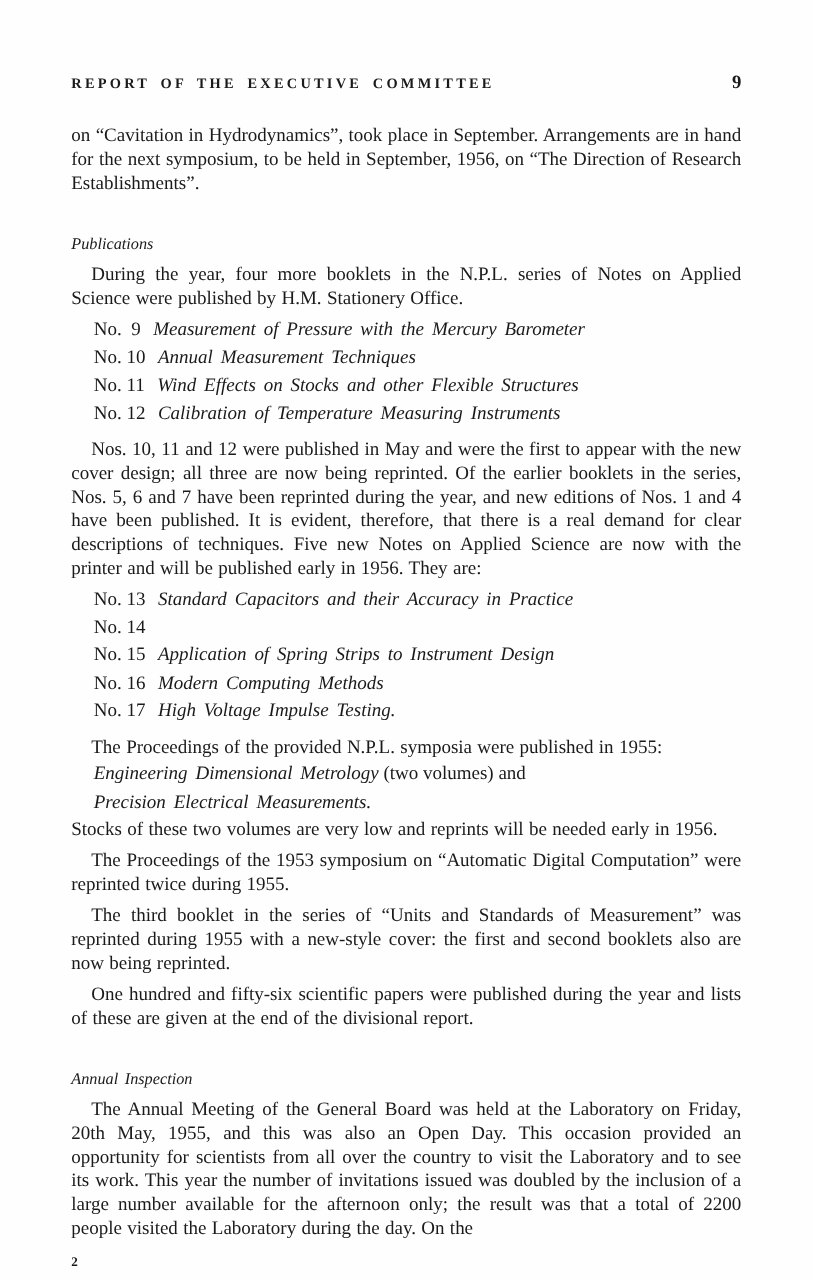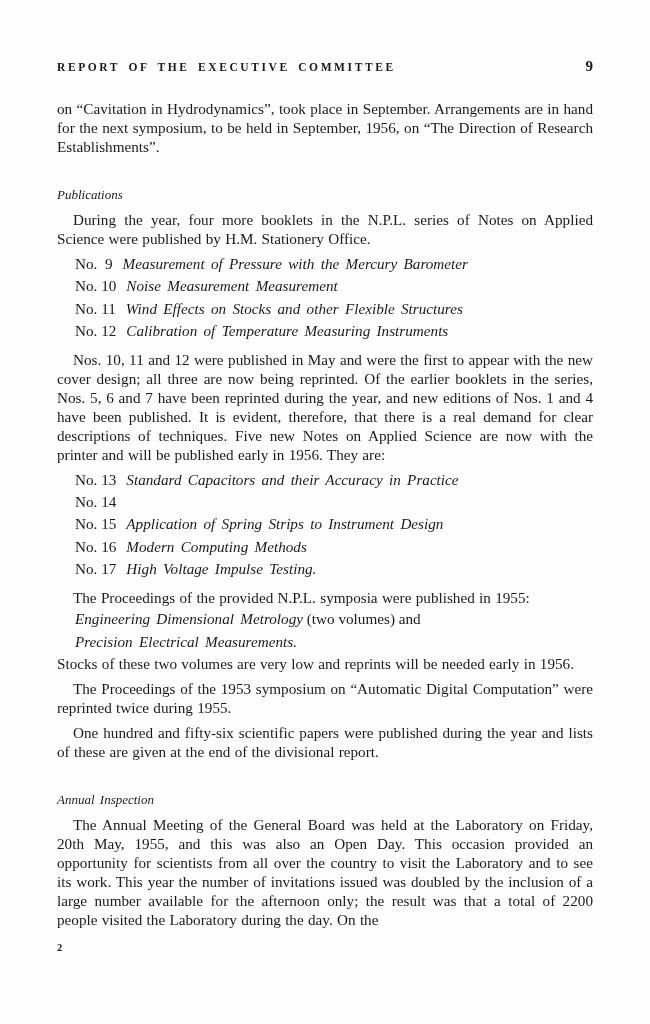--- a/index.html
+++ b/index.html
@@ -95,21 +95,21 @@
 
     <p class="para indent">During the year, four more booklets in the N.P.L. series of Notes on Applied Science were published by H.M. Stationery Office.</p>
 
     <div class="booklet-list">
       <div class="booklet-item">
         <span class="num">No.  9</span>
         <span class="btitle">Measurement of Pressure with the Mercury Barometer</span>
       </div>
       <div class="booklet-item">
         <span class="num">No. 10</span>
-        <span class="btitle">Noise Measurement Measurement</span>
+        <span class="btitle">Annual Measurement Techniques</span>
       </div>
       <div class="booklet-item">
         <span class="num">No. 11</span>
         <span class="btitle">Wind Effects on Stocks and other Flexible Structures</span>
       </div>
       <div class="booklet-item">
         <span class="num">No. 12</span>
         <span class="btitle">Calibration of Temperature Measuring Instruments</span>
       </div>
     </div>
@@ -144,20 +144,21 @@
       <span class="stitle">Engineering Dimensional Metrology</span><span> (two volumes) and</span>
     </div>
     <div class="symposium-line">
       <span class="stitle">Precision Electrical Measurements.</span><span></span>
     </div>
 
     <p class="para">Stocks of these two volumes are very low and reprints will be needed early in 1956.</p>
 
     <p class="para indent mt6">The Proceedings of the 1953 symposium on “Automatic Digital Computation” were reprinted twice during 1955.</p>
 
+    <p class="para indent mt6">The third booklet in the series of “Units and Standards of Measurement” was reprinted during 1955 with a new-style cover: the first and second booklets also are now being reprinted.</p>
 
     <p class="para indent mt6">One hundred and fifty-six scientific papers were published during the year and lists of these are given at the end of the divisional report.</p>
 
     <div class="section-heading">Annual Inspection</div>
 
     <p class="para indent">The Annual Meeting of the General Board was held at the Laboratory on Friday, 20th May, 1955, and this was also an Open Day. This occasion provided an opportunity for scientists from all over the country to visit the Laboratory and to see its work. This year the number of invitations issued was doubled by the inclusion of a large number available for the afternoon only; the result was that a total of 2200 people visited the Laboratory during the day. On the</p>
 
     <div class="signature-mark">2</div>
 
   </div>

